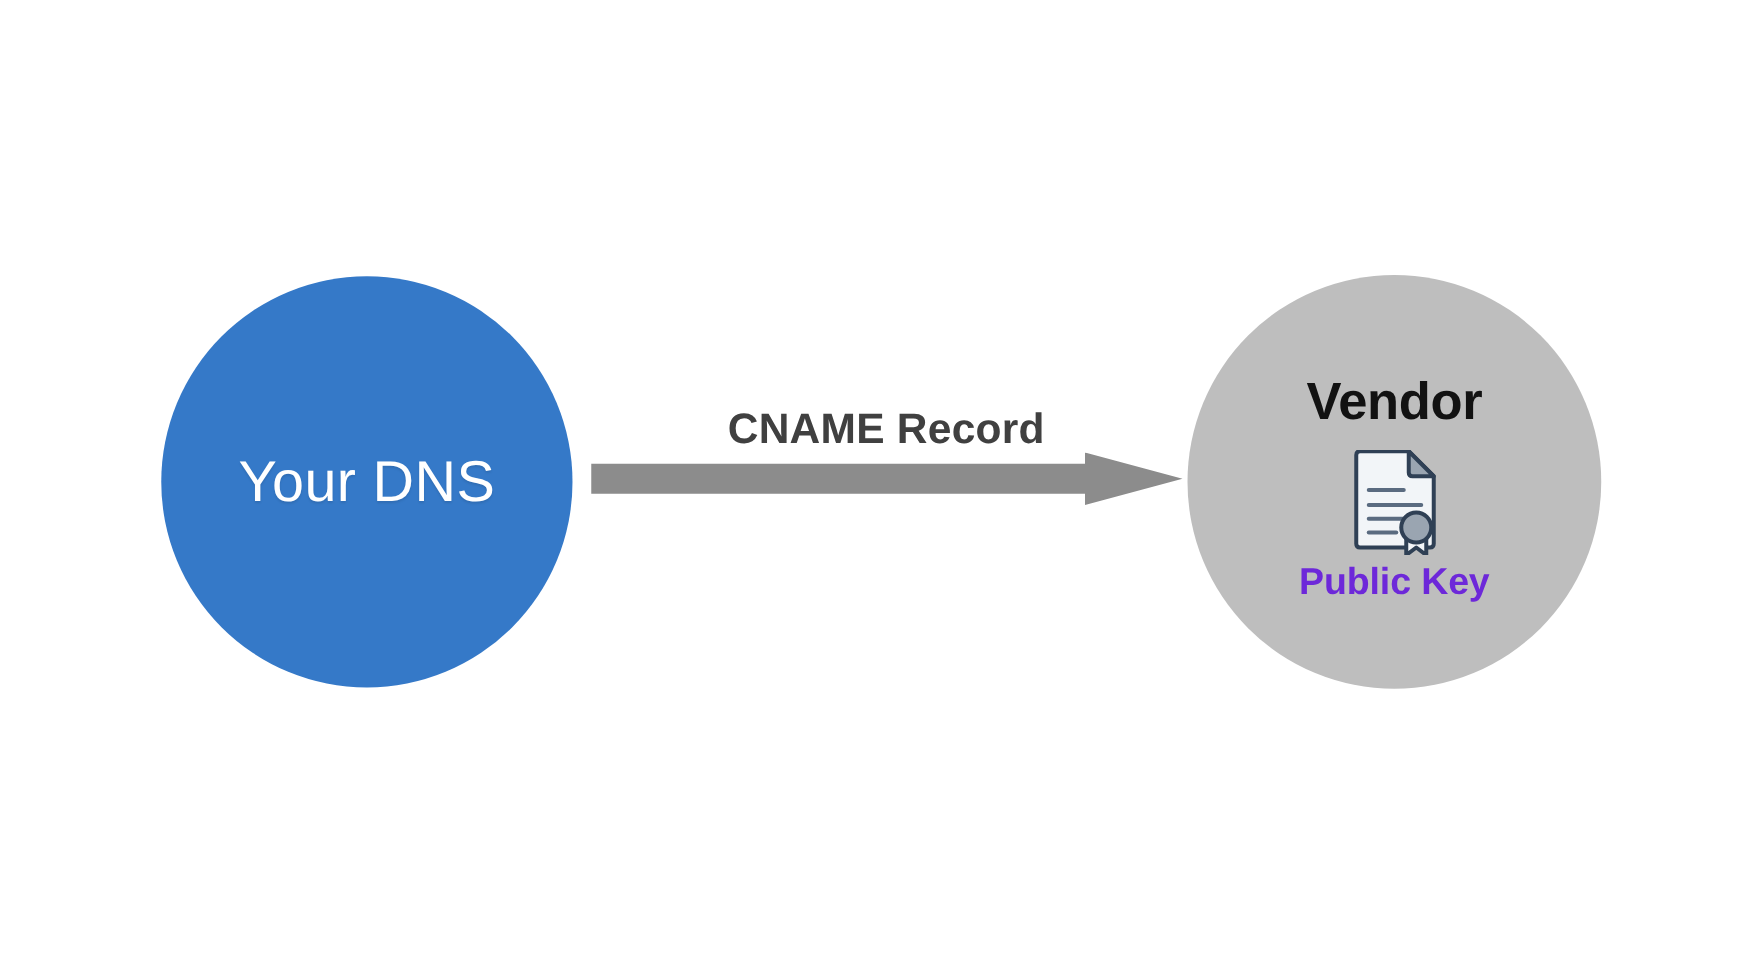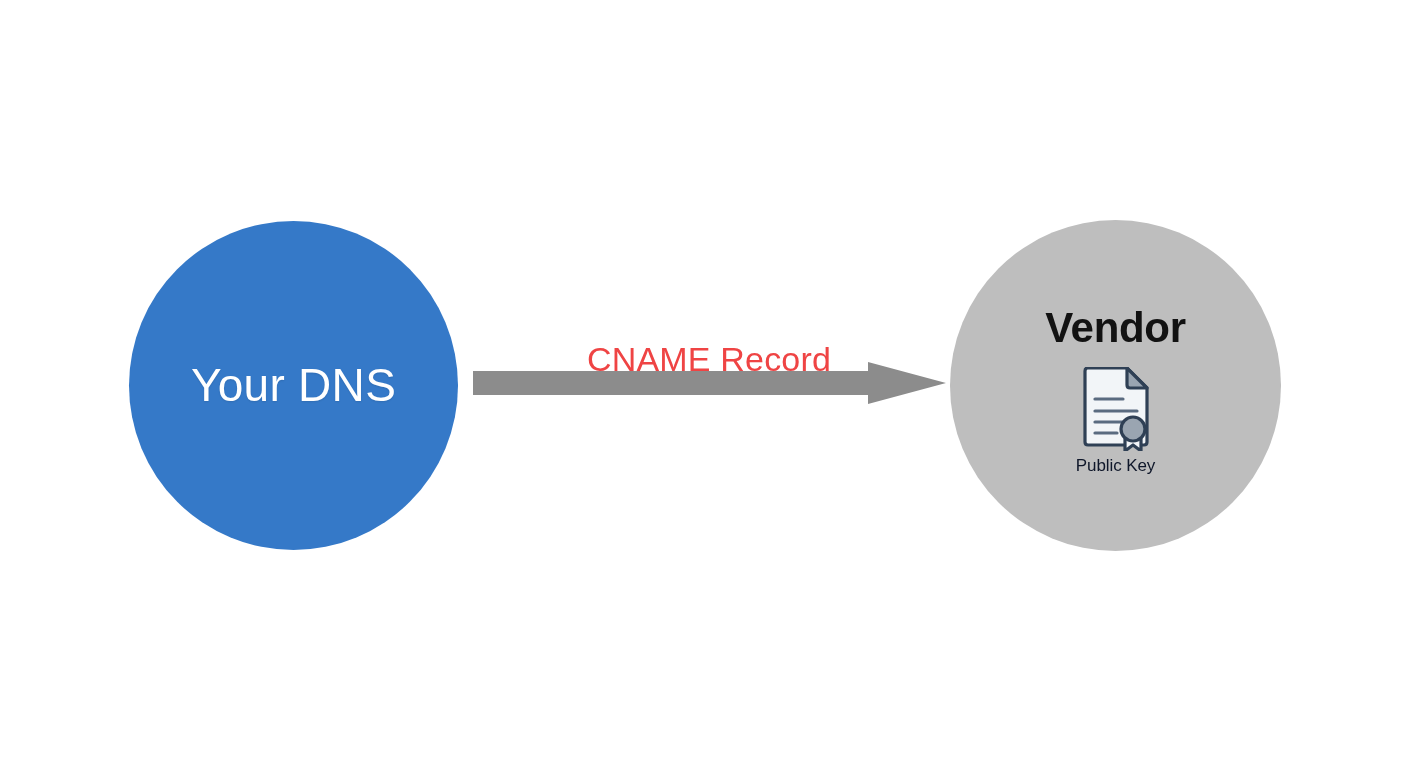--- a/index.html
+++ b/index.html
@@ -61,23 +61,23 @@
     font-size: 42px;
     font-weight: 600;
     line-height: 1.18;
     letter-spacing: -0.3px;
     max-width: 290px;
   }
   #target-node-label .line-break {
     display: block;
   }
   #public-key-caption {
-    color: #0f172a;
-    font-size: 17px;
-    font-weight: 400;
+    color: #6d28d9;
+    font-size: 30px;
+    font-weight: 700;
     margin-top: 4px;
     letter-spacing: -0.1px;
   }
   #certificate-icon {
     margin-top: 14px;
     margin-bottom: 1px;
     width: 78px;
     height: 84px;
     display: block;
   }
@@ -86,26 +86,26 @@
   #cname-arrow {
     position: absolute;
     left: 470px;
     top: 362px;
     width: 478px;
     height: 42px;
   }
   #cname-arrow-label {
     position: absolute;
     left: 470px;
-    top: 340px;
+    top: 324px;
     width: 478px;
     text-align: center;
-    color: #ef4444;
+    color: #404040;
     font-size: 34px;
-    font-weight: 400;
+    font-weight: 700;
     letter-spacing: 0.2px;
     white-space: nowrap;
   }
 </style>
 </head>
 <body>
 
 <div id="canvas">
 
   <div class="node-circle" id="source-node">

